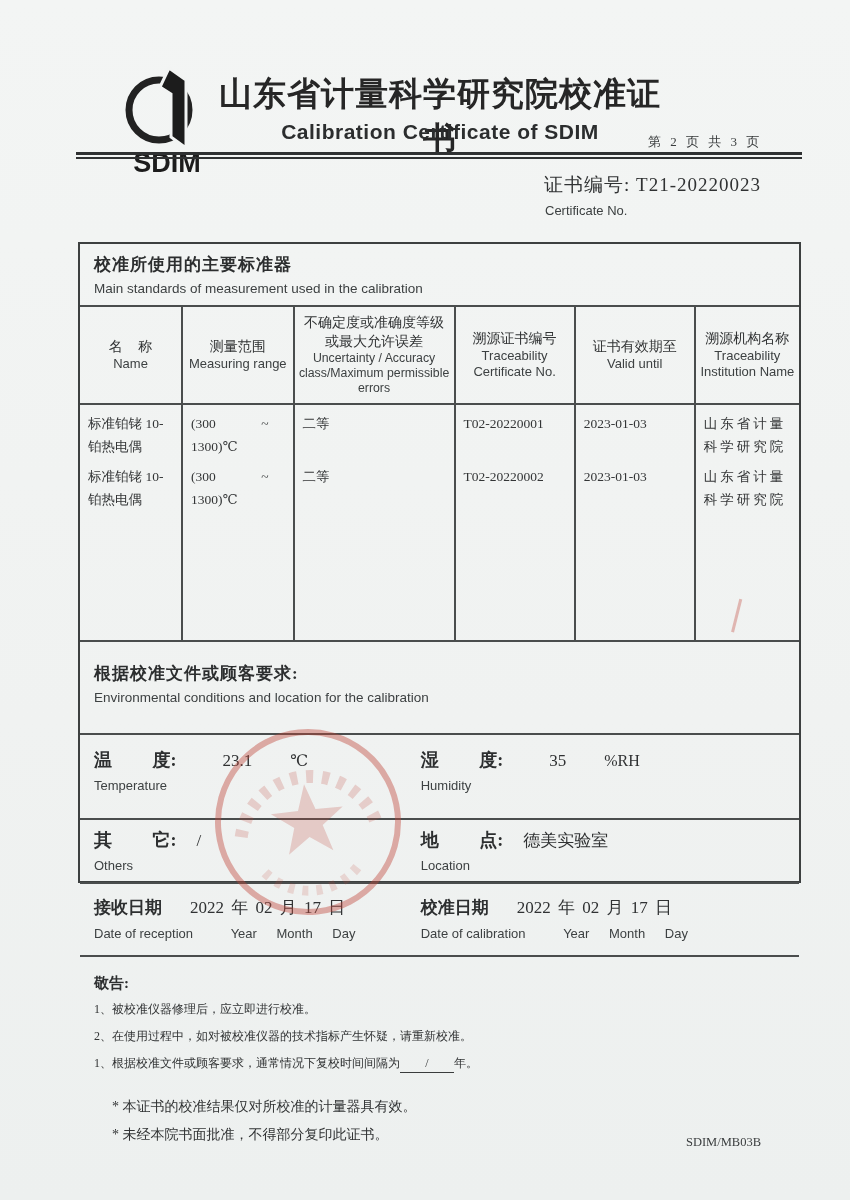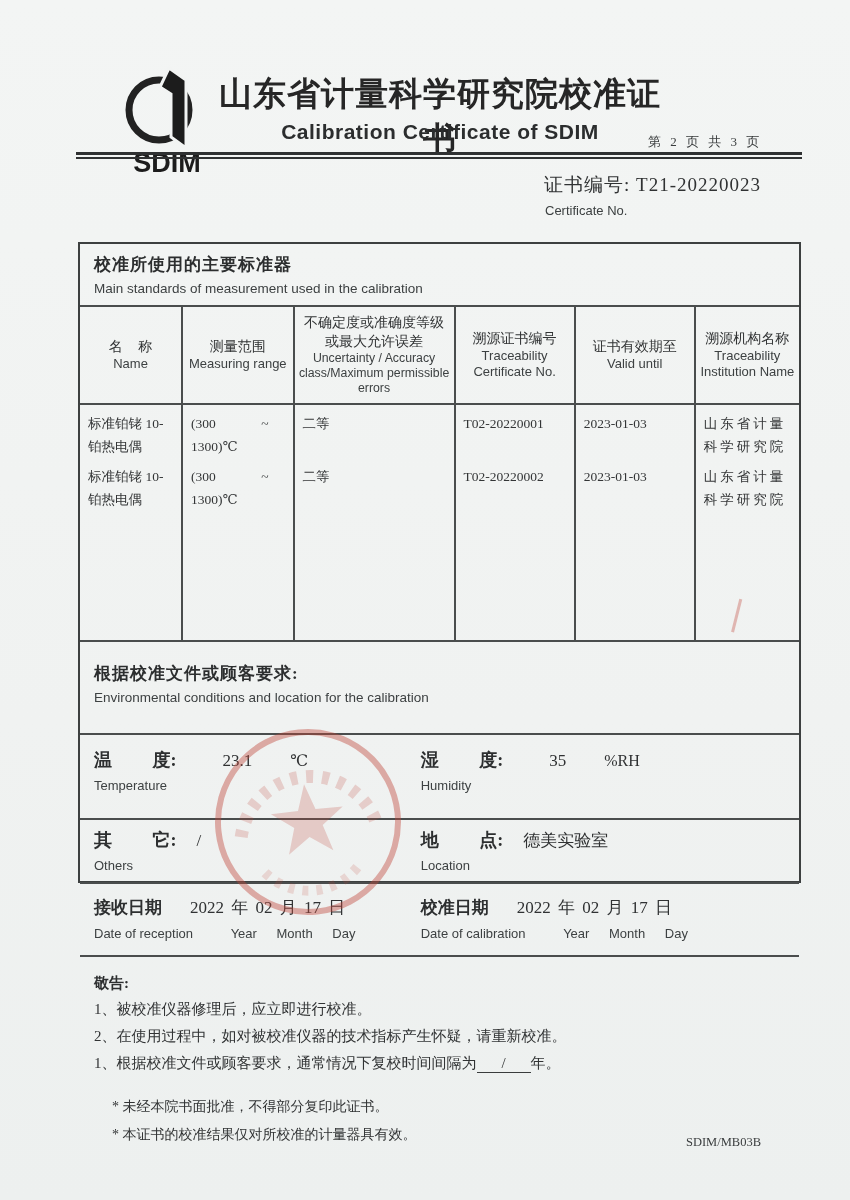--- a/index.html
+++ b/index.html
@@ -81,21 +81,21 @@
   .dates-row { height:73px; border-bottom:2px solid #4a4d4d; display:flex; }
   .date-cell-l { width:46%; padding:12px 0 0 14px; }
   .date-cell-r { flex:1; padding:12px 0 0 10px; }
   .date-label { font-size:17px; font-weight:bold; color:#2d2f30; }
   .date-value { font-size:17px; margin-left:24px; word-spacing:3px; color:#303233; }
   .date-en { font-family:"Liberation Sans","DejaVu Sans",sans-serif; font-size:13px; color:#3d4142; margin-top:7px; }
   .date-units { margin-left:34px; word-spacing:16px; }
   
   .sec-notice { padding:13px 0 0 14px; }
   .notice-title { font-size:15px; font-weight:bold; color:#2d2f30; line-height:26px; }
-  .notice-item { font-size:15px; color:#313334; line-height:27px; }
+  .notice-item { font-size:12px; color:#313334; line-height:27px; }
   .notice-blank {
     display:inline-block; min-width:54px; text-align:center;
     border-bottom:1.5px solid #3a3c3d; line-height:17px;
   }
   
   .footnotes { position:absolute; left:112px; top:1093px; font-size:14px; line-height:28px; color:#313334; }
   .form-code { position:absolute; left:600px; top:1135px; width:161px; text-align:right; font-size:12.5px; color:#3a3d3e; }
   
   .stamp {
     position:absolute; left:208px; top:722px; width:200px; height:200px;
@@ -266,22 +266,22 @@
       <div class="notice-title">敬告:</div>
       <div class="notice-item">1、被校准仪器修理后，应立即进行校准。</div>
       <div class="notice-item">2、在使用过程中，如对被校准仪器的技术指标产生怀疑，请重新校准。</div>
       <div class="notice-item">
         <span>1、根据校准文件或顾客要求，通常情况下复校时间间隔为</span><span class="notice-blank">/</span><span>年。</span>
       </div>
     </div>
   </div>
 
   <div class="footnotes">
+    <div>* 本证书的校准结果仅对所校准的计量器具有效。</div>
     <div>* 未经本院书面批准，不得部分复印此证书。</div>
-    <div>* 本证书的校准结果仅对所校准的计量器具有效。</div>
   </div>
   <div class="form-code">SDIM/MB03B</div>
 
   <svg class="stamp" viewBox="0 0 200 200">
     <circle cx="100" cy="100" r="90" fill="none" stroke="currentColor" stroke-width="6"></circle>
     <polygon points="100,62 108.8,87.9 136.1,88.3 114.3,104.6 122.3,130.7 100,115 77.7,130.7 85.7,104.6 63.9,88.3 91.2,87.9" fill="currentColor" opacity="0.55"></polygon>
     <path d="M 32,108 A 70,70 0 0 1 168,108" fill="none" stroke="currentColor" stroke-width="13" stroke-dasharray="7 9" opacity="0.5"></path>
     <path d="M 52,146 A 62,62 0 0 0 148,146" fill="none" stroke="currentColor" stroke-width="10" stroke-dasharray="6 8" opacity="0.4"></path>
   </svg>
   <div class="stamp-mark"></div>

